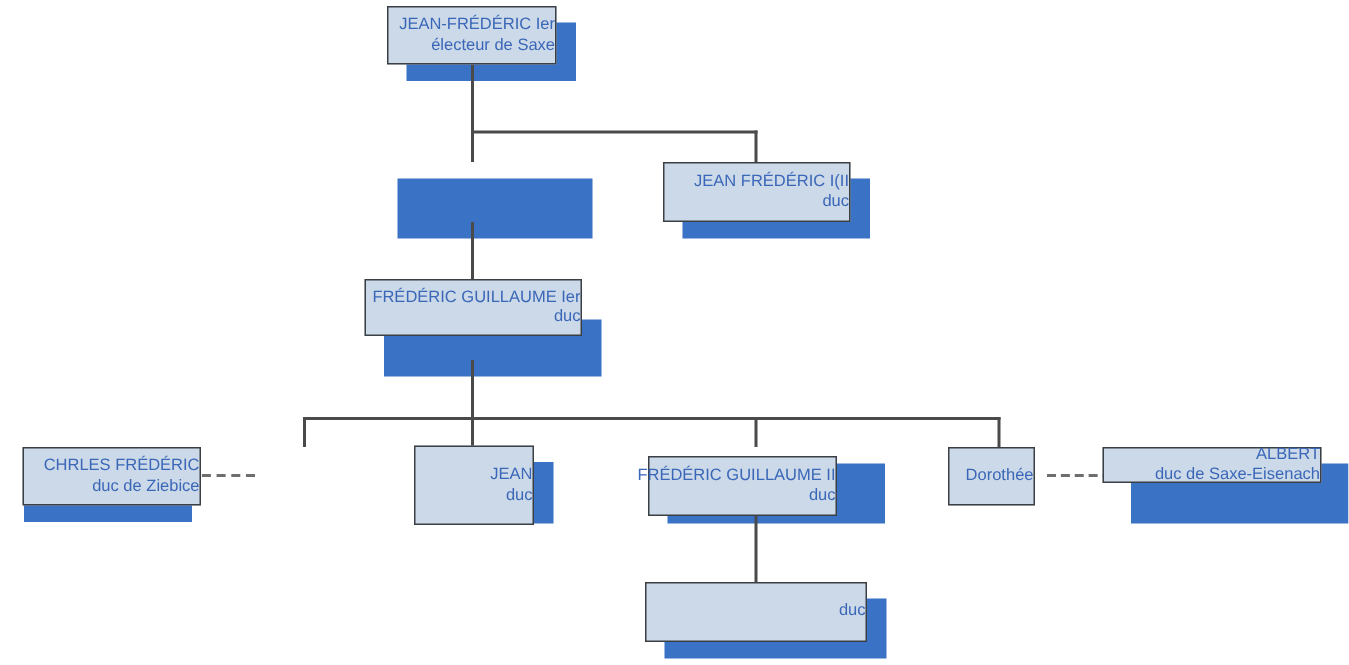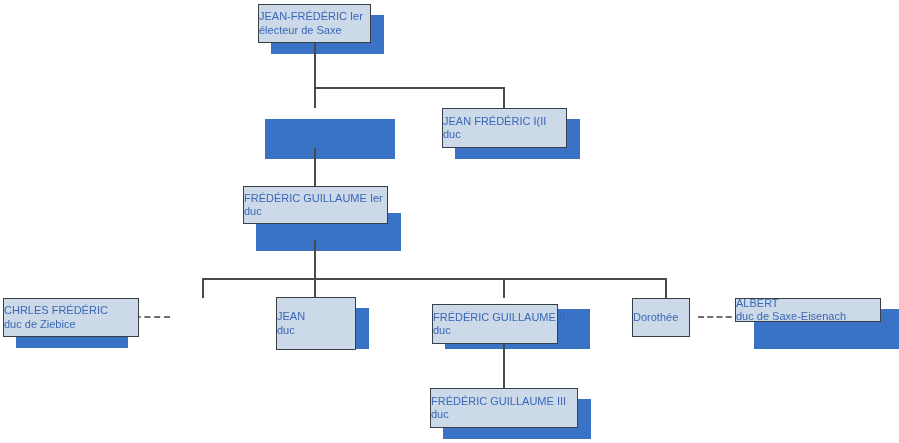--- a/index.html
+++ b/index.html
@@ -2,21 +2,21 @@
 <html style="--box-fill: #ccd9e8; --box-border: #3a3f44; --shadow: #3a72c6; --text: #3a67b8; --connector: #4a4a4a; --dashed: #6e6e6e;"><head>
 <meta charset="utf-8">
 <style>
   html,body{margin:0;padding:0;background:#ffffff;}
   .canvas{
     position:relative;width:899px;height:443px;background:#ffffff;overflow:hidden;
     font-family:"Liberation Sans",sans-serif;
   }
   .node{
     position:absolute;box-sizing:border-box;z-index:3;
-    display:flex;flex-direction:column;align-items:flex-start;justify-content:center;
+    display:flex;flex-direction:column;align-items:flex-end;justify-content:center;
     background:var(--box-fill,#ccd9e8);
     border:1.5px solid var(--box-border,#3a3f44);
     color:var(--text,#3a67b8);
     font-size:11px;line-height:13.5px;text-align:center;
   }
   .node span{display:block;white-space:nowrap;}
   .node span:empty{display:none;}
   .shadow{position:absolute;z-index:1;background:var(--shadow,#3a72c6);}
   .vline{position:absolute;z-index:2;width:2px;background:var(--connector,#4a4a4a);}
   .hline{position:absolute;z-index:2;height:2px;background:var(--connector,#4a4a4a);}
@@ -60,21 +60,21 @@
   <div class="node" style="left:442px;top:108px;width:125px;height:40px">
     <span>JEAN FRÉDÉRIC I(II</span>
     <span>duc</span>
   </div>
 
   <div class="node" style="left:243px;top:186px;width:145px;height:38px">
     <span>FRÉDÉRIC GUILLAUME Ier</span>
     <span>duc</span>
   </div>
 
-  <div class="node" style="left:3px;top:298px;width:136px;height:39px">
+  <div class="node" style="left:15px;top:298px;width:119px;height:39px">
     <span>CHRLES FRÉDÉRIC</span>
     <span>duc de Ziebice</span>
   </div>
 
 
   <div class="node" style="left:276px;top:297px;width:80px;height:53px">
     <span>JEAN</span>
     <span>duc</span>
   </div>
 
@@ -87,17 +87,16 @@
     <span>Dorothée</span>
 
   </div>
 
   <div class="node" style="left:735px;top:298px;width:146px;height:24px">
     <span>ALBERT</span>
     <span>duc de Saxe-Eisenach</span>
   </div>
 
   <div class="node" style="left:430px;top:388px;width:148px;height:40px">
-    <span>FRÉDÉRIC GUILLAUME III</span>
     <span>duc</span>
   </div>
 
 </div>
 
 </body></html>

